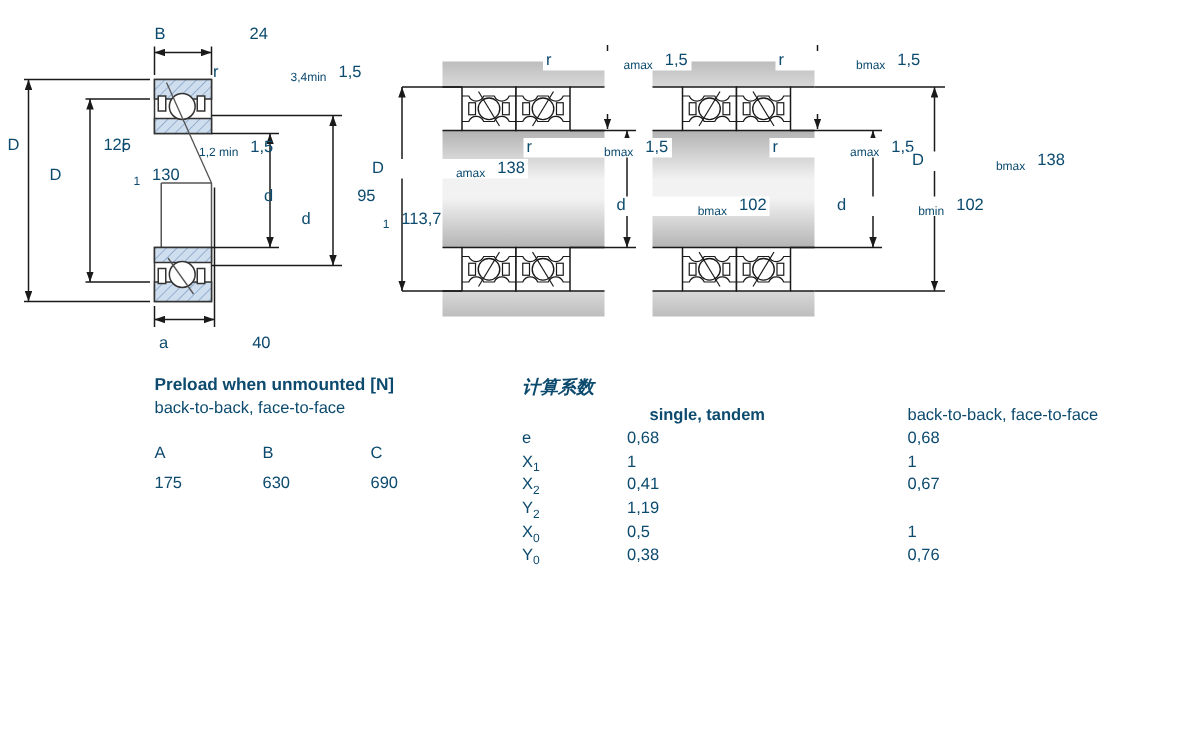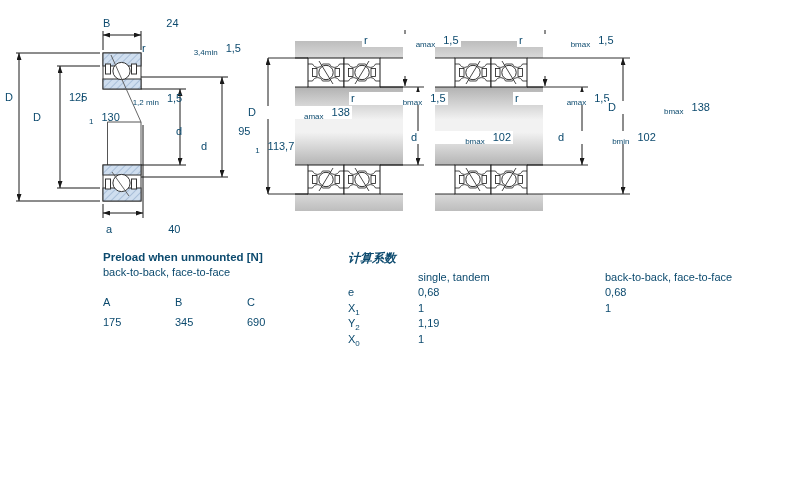--- a/index.html
+++ b/index.html
@@ -10,21 +10,21 @@
   .lbl sub{font-size:8px;line-height:0;vertical-align:-3px;padding-left:48px;}
   .lbl .v{margin-left:8px;}
   .wbg{background:#fff;padding:0 2px;}
   .tbl-title{font-weight:bold;font-size:11.5px;}
   .pt{position:absolute;left:103px;top:251px;font-size:11px;}
   .pt .sub{margin-top:3px;}
   .pt .cols{display:flex;margin-top:18px;}
   .pt .pcol{width:72px;}
   .pt .pcol .pv{margin-top:8px;}
   .ft-title{position:absolute;left:348px;top:250px;font-size:12px;font-weight:bold;font-style:italic;}
-  .ft-h1{position:absolute;left:418px;top:271px;font-size:11px;}
+  .ft-h1{position:absolute;left:433px;top:271px;font-size:11px;font-weight:bold;}
   .ft-h2{position:absolute;left:605px;top:271px;font-size:11px;}
   .frows{position:absolute;left:348px;top:286px;font-size:11px;}
   .frow{display:flex;height:15.7px;align-items:flex-start;}
   .frow .fl{width:70px;}
   .frow .fs{width:187px;}
   .frow sub{font-size:8px;line-height:0;vertical-align:-3px;}
 </style>
 </head>
 <body>
 
@@ -169,21 +169,21 @@
   <div class="pt">
     <div class="tbl-title">Preload when unmounted [N]</div>
     <div class="sub">back-to-back, face-to-face</div>
     <div class="cols">
       <div class="pcol">
         <div>A</div>
         <div class="pv">175</div>
       </div>
       <div class="pcol">
         <div>B</div>
-        <div class="pv">345</div>
+        <div class="pv">630</div>
       </div>
       <div class="pcol">
         <div>C</div>
         <div class="pv">690</div>
       </div>
     </div>
   </div>
 
   <div class="ft-title tbl-title">计算系数</div>
   <div class="ft-h1">single, tandem</div>
@@ -194,22 +194,33 @@
       <span class="fl"><span>e</span><sub></sub></span>
       <span class="fs">0,68</span>
       <span class="fp">0,68</span>
     </div>
     <div class="frow">
       <span class="fl"><span>X</span><sub>1</sub></span>
       <span class="fs">1</span>
       <span class="fp">1</span>
     </div>
     <div class="frow">
+      <span class="fl"><span>X</span><sub>2</sub></span>
+      <span class="fs">0,41</span>
+      <span class="fp">0,67</span>
+    </div>
+    <div class="frow">
       <span class="fl"><span>Y</span><sub>2</sub></span>
       <span class="fp">1,19</span>
     </div>
     <div class="frow">
       <span class="fl"><span>X</span><sub>0</sub></span>
+      <span class="fs">0,5</span>
       <span class="fp">1</span>
     </div>
+    <div class="frow">
+      <span class="fl"><span>Y</span><sub>0</sub></span>
+      <span class="fs">0,38</span>
+      <span class="fp">0,76</span>
+    </div>
   </div>
 
 </div>
 
 </body></html>

